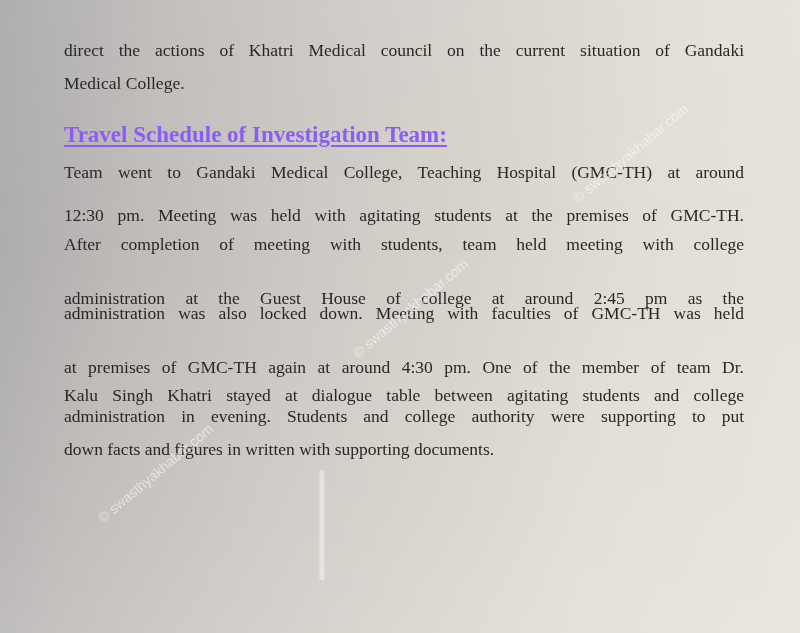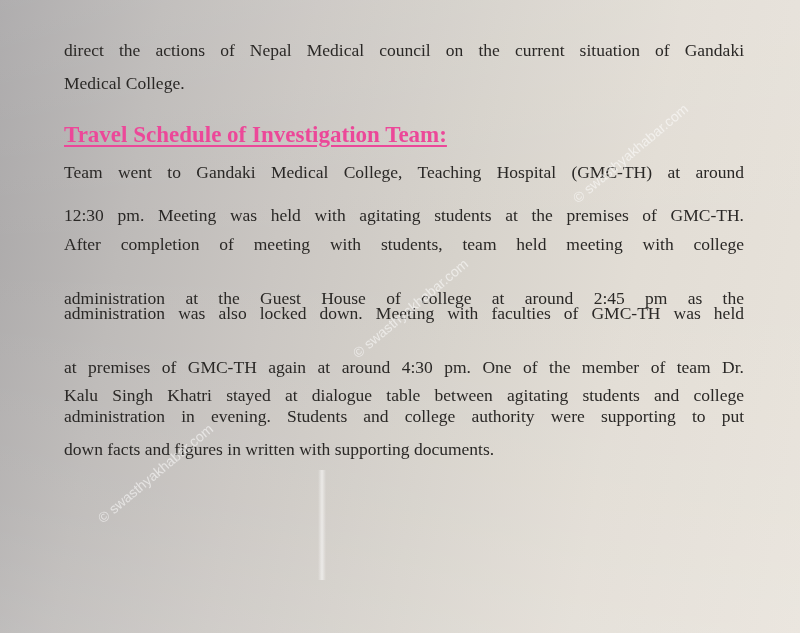--- a/index.html
+++ b/index.html
@@ -21,36 +21,36 @@
   .page { position:absolute; left:64px; top:0; width:680px; }
   .line {
     position:absolute; left:0; width:680px;
     font-size:17.5px; line-height:22px; white-space:nowrap;
     text-align:justify; text-align-last:justify;
   }
   .line.last { text-align-last:left; }
   .heading {
     position:absolute; left:0; top:122px;
     font-size:23px; font-weight:bold; text-decoration:underline;
-    text-underline-offset:3px; white-space:nowrap; color:#ec4899;
+    text-underline-offset:3px; white-space:nowrap; color:#8b5cf6;
   }
   .wm {
     position:absolute; font-family:"Liberation Sans", "DejaVu Sans", sans-serif;
     font-size:14px; color:rgba(255,255,255,0.55); white-space:nowrap;
     transform-origin:left bottom; pointer-events:none;
   }
 </style>
 </head>
 <body>
 
 <div class="shade"></div>
 <div class="fold"></div>
 
 <div class="page">
-  <div class="line" style="top:39px;">direct the actions of Nepal Medical council on the current situation of Gandaki</div>
+  <div class="line" style="top:39px;">direct the actions of Khatri Medical council on the current situation of Gandaki</div>
   <div class="line last" style="top:72px;">Medical College.</div>
 
   <div class="heading">Travel Schedule of Investigation Team:</div>
 
   <div class="line" style="top:161px;">Team went to Gandaki Medical College, Teaching Hospital (GMC-TH) at around</div>
   <div class="line" style="top:204px;">12:30 pm. Meeting was held with agitating students at the premises of GMC-TH.</div>
   <div class="line" style="top:233px;">After completion of meeting with students, team held meeting with college</div>
   <div class="line" style="top:267px;margin-top:20px;">administration at the Guest House of college at around 2:45 pm as the</div>
   <div class="line" style="top:302px;">administration was also locked down. Meeting with faculties of GMC-TH was held</div>
   <div class="line" style="top:336px;margin-top:20px;">at premises of GMC-TH again at around 4:30 pm. One of the member of team Dr.</div>

